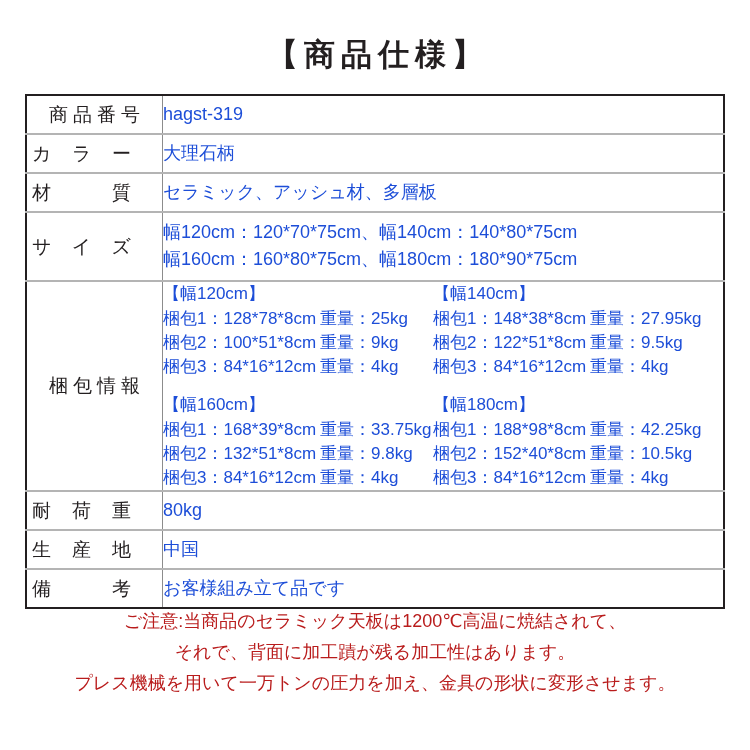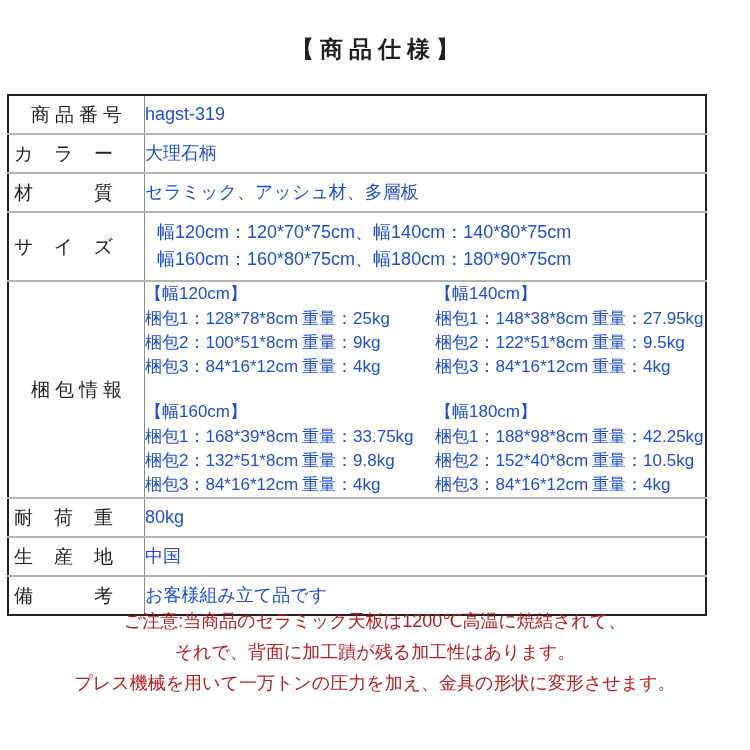--- a/index.html
+++ b/index.html
@@ -18,34 +18,34 @@
   .page {
     position: relative;
     width: 750px;
     height: 750px;
     box-sizing: border-box;
   }
 
   
   .title {
     text-align: center;
-    font-size: 23px;
+    font-size: 31px;
     font-weight: bold;
     letter-spacing: 6px;
     text-indent: 6px;
     color: #231f20;
     margin: 0;
     padding-top: 36px;
     line-height: 1.2;
   }
 
   
   .spec-table-wrap {
     position: absolute;
-    left: 7px;
+    left: 25px;
     top: 94px;
     width: 700px;
   }
   table.spec {
     width: 700px;
     border-collapse: collapse;
     table-layout: fixed;
     border-top: 2px solid #231f20;
     border-bottom: 2px solid #231f20;
     border-left: 2px solid #231f20;
@@ -87,34 +87,33 @@
   }
   td.value .line { white-space: nowrap; }
 
   .row-id td.value,
   .row-color td.value,
   .row-material td.value,
   .row-load td.value,
   .row-origin td.value,
   .row-note td.value { height: 37px; padding-top: 0; padding-bottom: 0; }
 
-  .row-size td.value { padding: 6px 0 7px 12px; }
+  .row-size td.value { padding: 6px 0 7px 0; }
 
   
   td.packing {
     padding: 13px 0 13px 12px;
     font-size: 17px;
     line-height: 1.42;
   }
   .pack-grid {
     display: grid;
     grid-template-columns: 270px auto;
     column-gap: 0;
     row-gap: 13px;
-    gap: 20px;
   }
   .pack-cell .hdr {
     display: block;
     white-space: nowrap;
     margin-bottom: 1px;
   }
   .pack-cell .pline {
     display: block;
     white-space: nowrap;
   }

